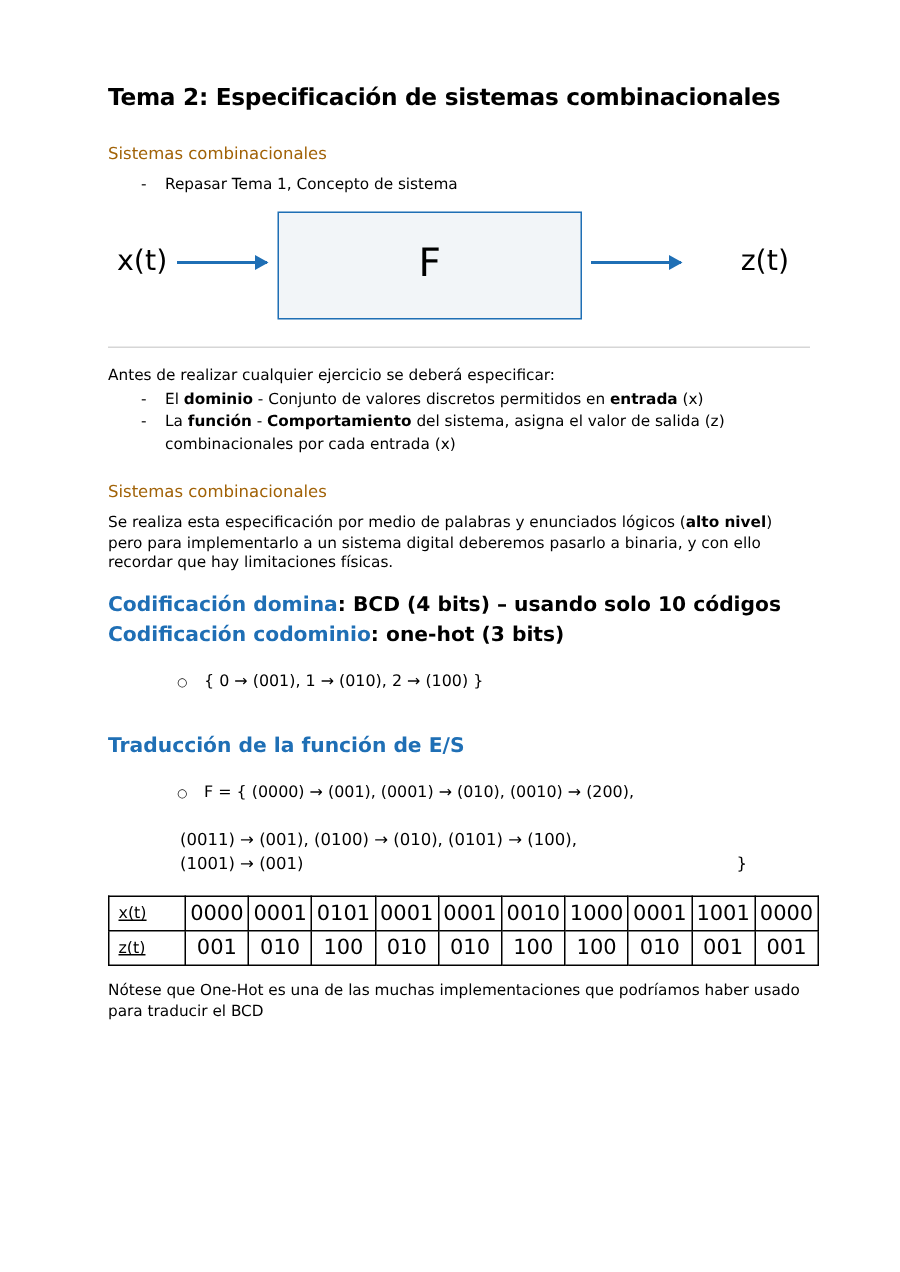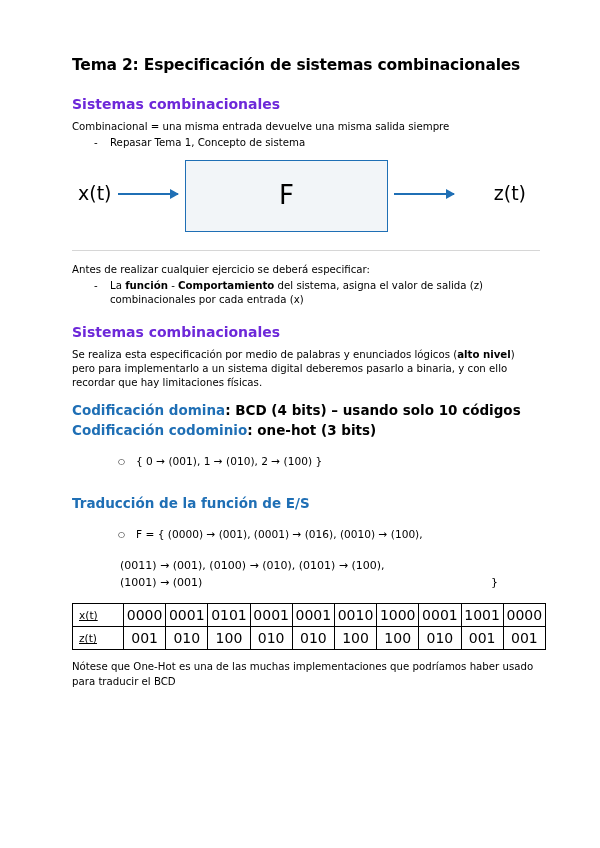--- a/index.html
+++ b/index.html
@@ -23,24 +23,24 @@
     padding: 56px 60px 0 72px;
   }
   h1.title {
     font-size: 15.5px;
     font-weight: bold;
     letter-spacing: -0.2px;
     margin: 0 0 22px 0;
     color: #000;
   }
   h2.section {
-    font-size: 14px;
-    font-weight: bold;
+    font-size: 11px;
+    font-weight: normal;
     margin: 0 0 8px 0;
-    color: #6d28d9;
+    color: #a16207;
   }
   p.body {
     font-size: 10.2px;
     line-height: 1.35;
     margin: 0 0 2px 0;
     color: #000;
   }
   ul.dash {
     list-style: none;
     margin: 0 0 0 0;
@@ -182,21 +182,20 @@
 </style>
 </head>
 <body>
 
 <div class="page">
 
   <h1 class="title">Tema 2: Especificación de sistemas combinacionales</h1>
 
   <h2 class="section">Sistemas combinacionales</h2>
 
-  <p class="body">Combinacional = una misma entrada devuelve una misma salida siempre</p>
 
   <ul class="dash">
     <li>Repasar Tema 1, Concepto de sistema</li>
   </ul>
 
   <div class="diagram">
     <div class="diagram-inner">
       <span class="lbl-x">x(t)</span>
       <div class="arrow left"></div>
       <div class="box-f">
@@ -204,20 +203,23 @@
       </div>
       <div class="arrow right"></div>
       <span class="lbl-z">z(t)</span>
     </div>
   </div>
 
   <p class="body">Antes de realizar cualquier ejercicio se deberá especificar:</p>
 
   <ul class="dash">
     <li>
+      <span>El </span><b>dominio</b><span> - Conjunto de valores discretos permitidos en </span><b>entrada</b><span> (x)</span>
+    </li>
+    <li>
       <span>La </span><b>función</b><span> - </span><b>Comportamiento</b><span> del sistema, asigna el valor de salida (z)</span>
       <div style="padding-left:0">combinacionales por cada entrada (x)</div>
     </li>
   </ul>
 
   <div class="spacer-md"></div>
 
   <h2 class="section">Sistemas combinacionales</h2>
 
   <p class="body">
@@ -236,21 +238,21 @@
 
   <ul class="circ">
     <li>{ 0 → (001), 1 → (010), 2 → (100) }</li>
   </ul>
 
   <div class="spacer-sm"></div>
 
   <div class="blue-head">Traducción de la función de E/S</div>
 
   <ul class="circ">
-    <li>F = {  (0000) → (001), (0001) → (016), (0010) → (100),</li>
+    <li>F = {  (0000) → (001), (0001) → (010), (0010) → (200),</li>
   </ul>
   <div class="func-lines">(0011) → (001), (0100) → (010), (0101) → (100),</div>
   <div class="func-lines">
     <span>(1001) → (001)</span><span class="trail">}</span>
   </div>
 
   <table class="tt">
     <tbody>
         <tr>
       <td class="rowhead"><u>x(t)</u></td>

